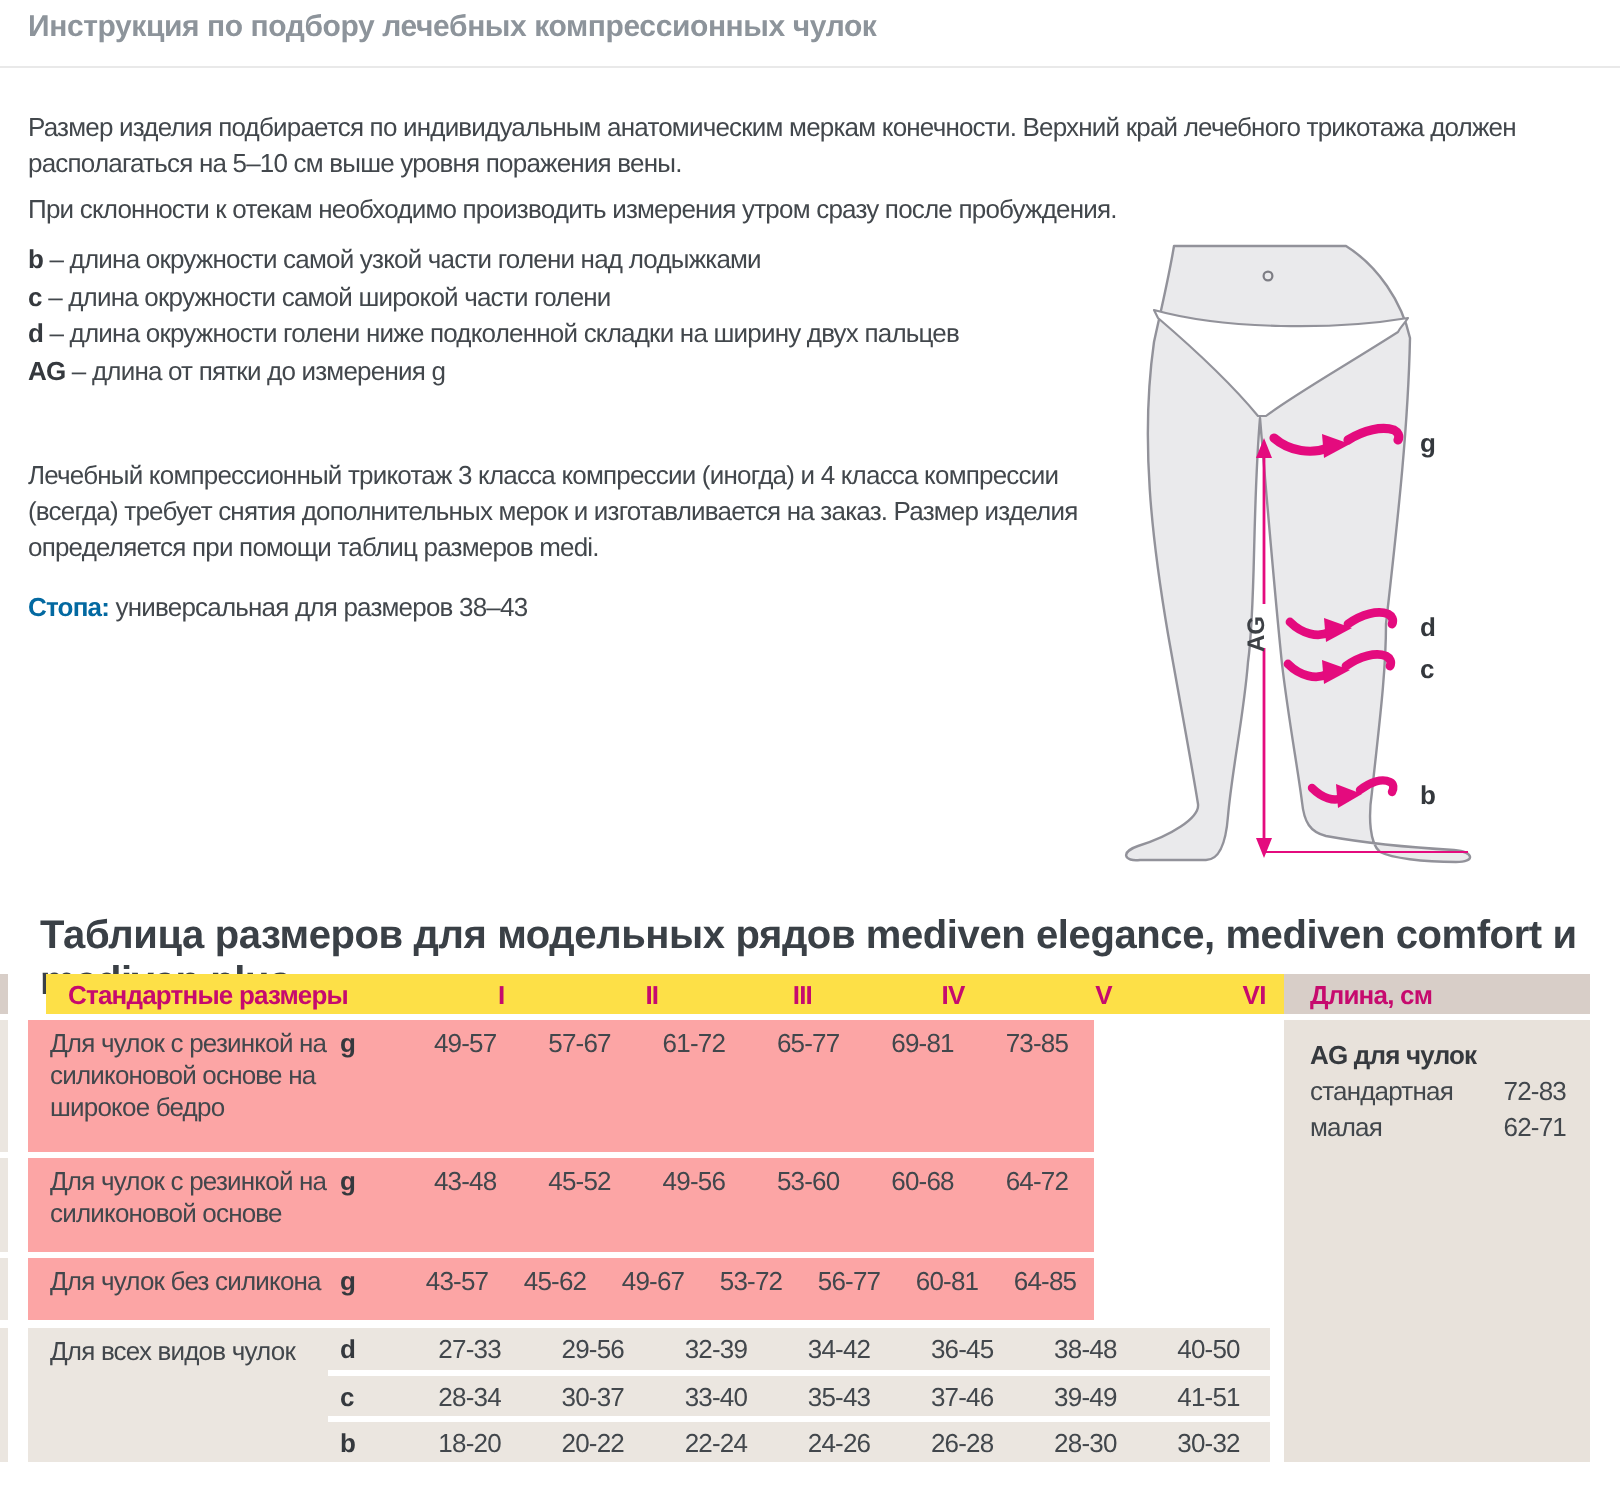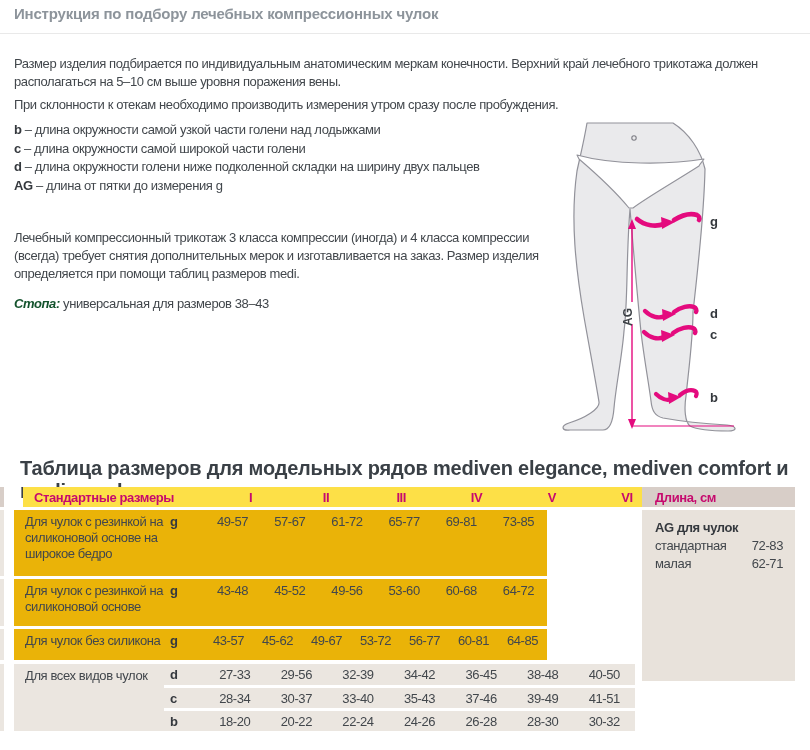--- a/index.html
+++ b/index.html
@@ -13,21 +13,21 @@
     color:#8d949b; letter-spacing:-0.2px;
   }
   .title-divider { position:absolute; left:0; top:33px; width:810px; height:1px; background:#e9e9e9; }
   .para { position:absolute; left:14px; line-height:18px; margin:0; }
   .p-intro { top:55px; width:762px; }
   .p-note  { top:96px; width:762px; }
   .defs { position:absolute; left:14px; top:121px; line-height:18.5px; }
   .def-key { font-weight:bold; color:#35393e; }
   .p-custom { top:229px; width:545px; }
   .p-foot { top:295px; width:545px; }
-  .b { font-weight:bold; color:#14532d;font-style:italic; }
+  .b { font-weight:bold; color:#0369a1; }
 
   
   .diagram { position:absolute; left:553px; top:95px; width:257px; height:360px; }
 
   
   .table-title {
     position:absolute; left:20px; top:457px; font-size:20px; font-weight:bold;
     color:#3a4046; letter-spacing:-0.2px;
   }
   .thead {
@@ -36,34 +36,34 @@
     box-sizing:border-box; padding-top:3px;
   }
   .thead .hlabel { width:190px; padding-left:11px; box-sizing:border-box; }
   .thead .hval { flex:1; text-align:center; }
   .rhead {
     position:absolute; left:642px; top:487px; width:153px; height:20px;
     background:#d8cec8; color:#c60a6e; font-weight:bold;
     box-sizing:border-box; padding:3px 0 0 13px;
   }
   .trow {
-    position:absolute; left:14px; width:533px; background:#eab308; display:flex;
+    position:absolute; left:14px; width:533px; background:#fca5a5; display:flex;
     box-sizing:border-box;
   }
   .tlabel { width:150px; padding:4px 0 0 11px; box-sizing:border-box; line-height:16px; }
   .tletter { width:40px; padding:4px 0 0 6px; box-sizing:border-box; font-weight:bold; color:#35393e; }
   .tvals { flex:1; display:flex; }
   .tval { flex:1; text-align:center; padding-top:4px; }
   .tgroup { position:absolute; left:14px; top:664px; width:621px; height:67px; display:flex; }
   .tgroup .glabel { width:150px; background:#ebe6e0; padding:4px 0 0 11px; box-sizing:border-box; }
   .tgroup .gright { width:471px; display:flex; flex-direction:column; }
   .gsub { background:#ebe6e0; display:flex; box-sizing:border-box; }
   .gsub .tletter, .gsub .tval { padding-top:3px; }
   .rblock {
-    position:absolute; left:642px; top:510px; width:153px; height:171px;
+    position:absolute; left:642px; top:510px; width:153px; height:221px;
     background:#e8e2db; box-sizing:border-box; padding:9px 12px 0 13px; line-height:18px;
   }
   .rtitle { font-weight:bold; color:#35393e; }
   .rrow { display:flex; justify-content:space-between; }
   .strip { position:absolute; left:0; width:4px; background:#ebe6e0; }
 </style>
 </head>
 <body>
 
 <div class="page-title">Инструкция по подбору лечебных компрессионных чулок</div>

